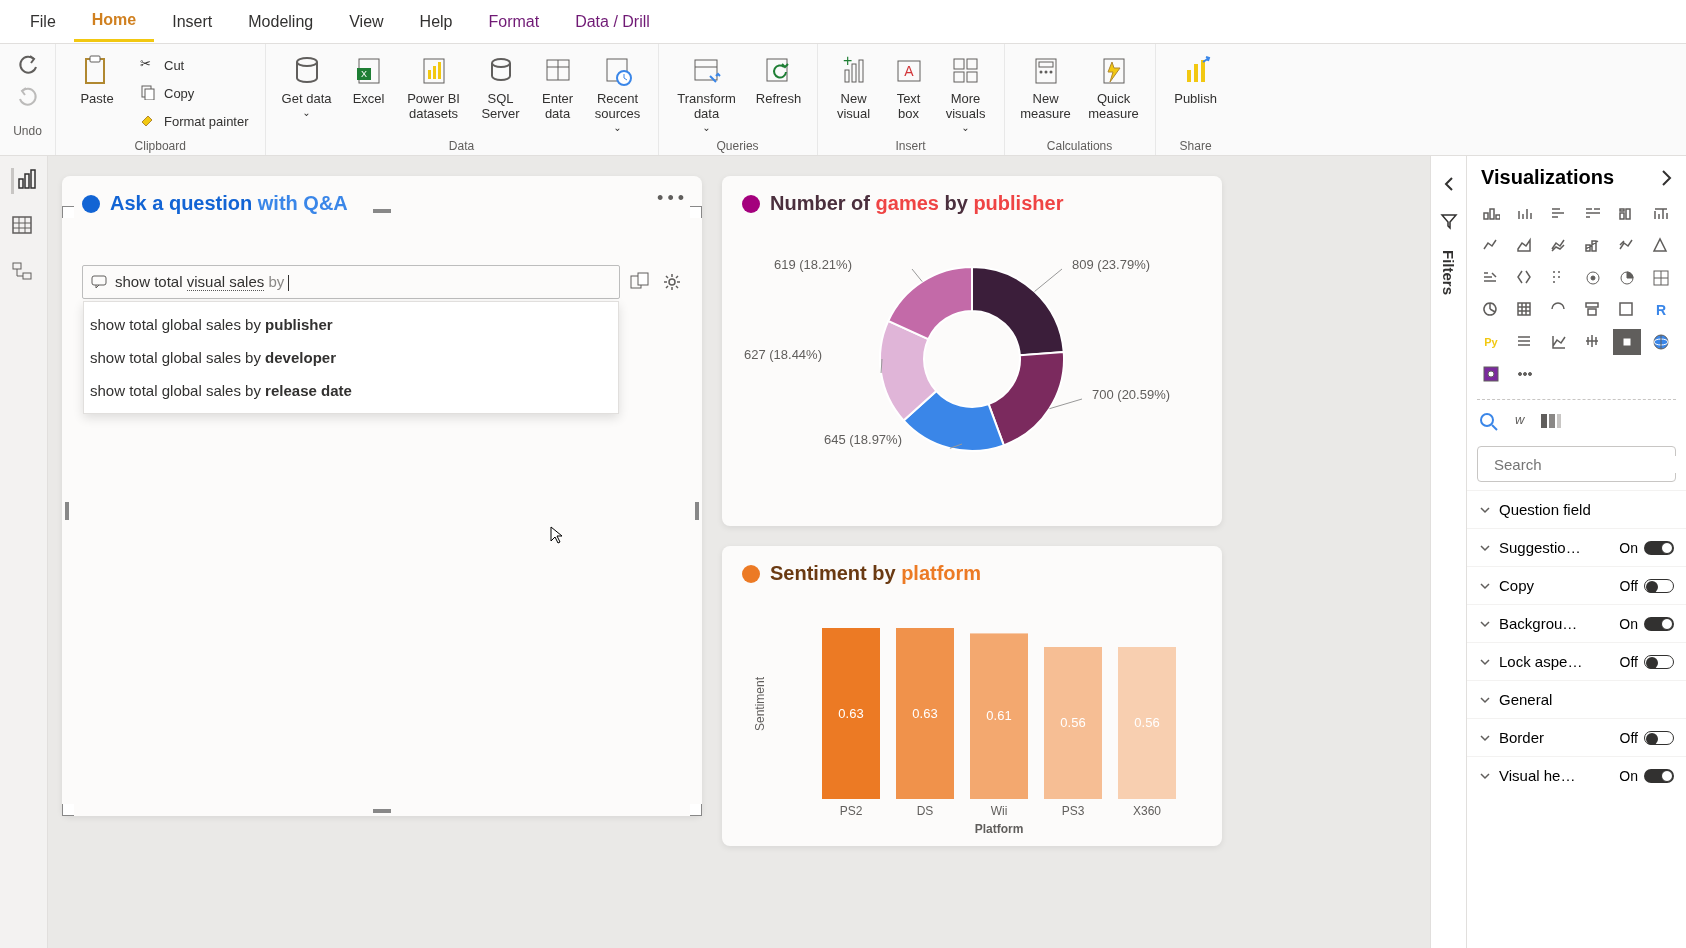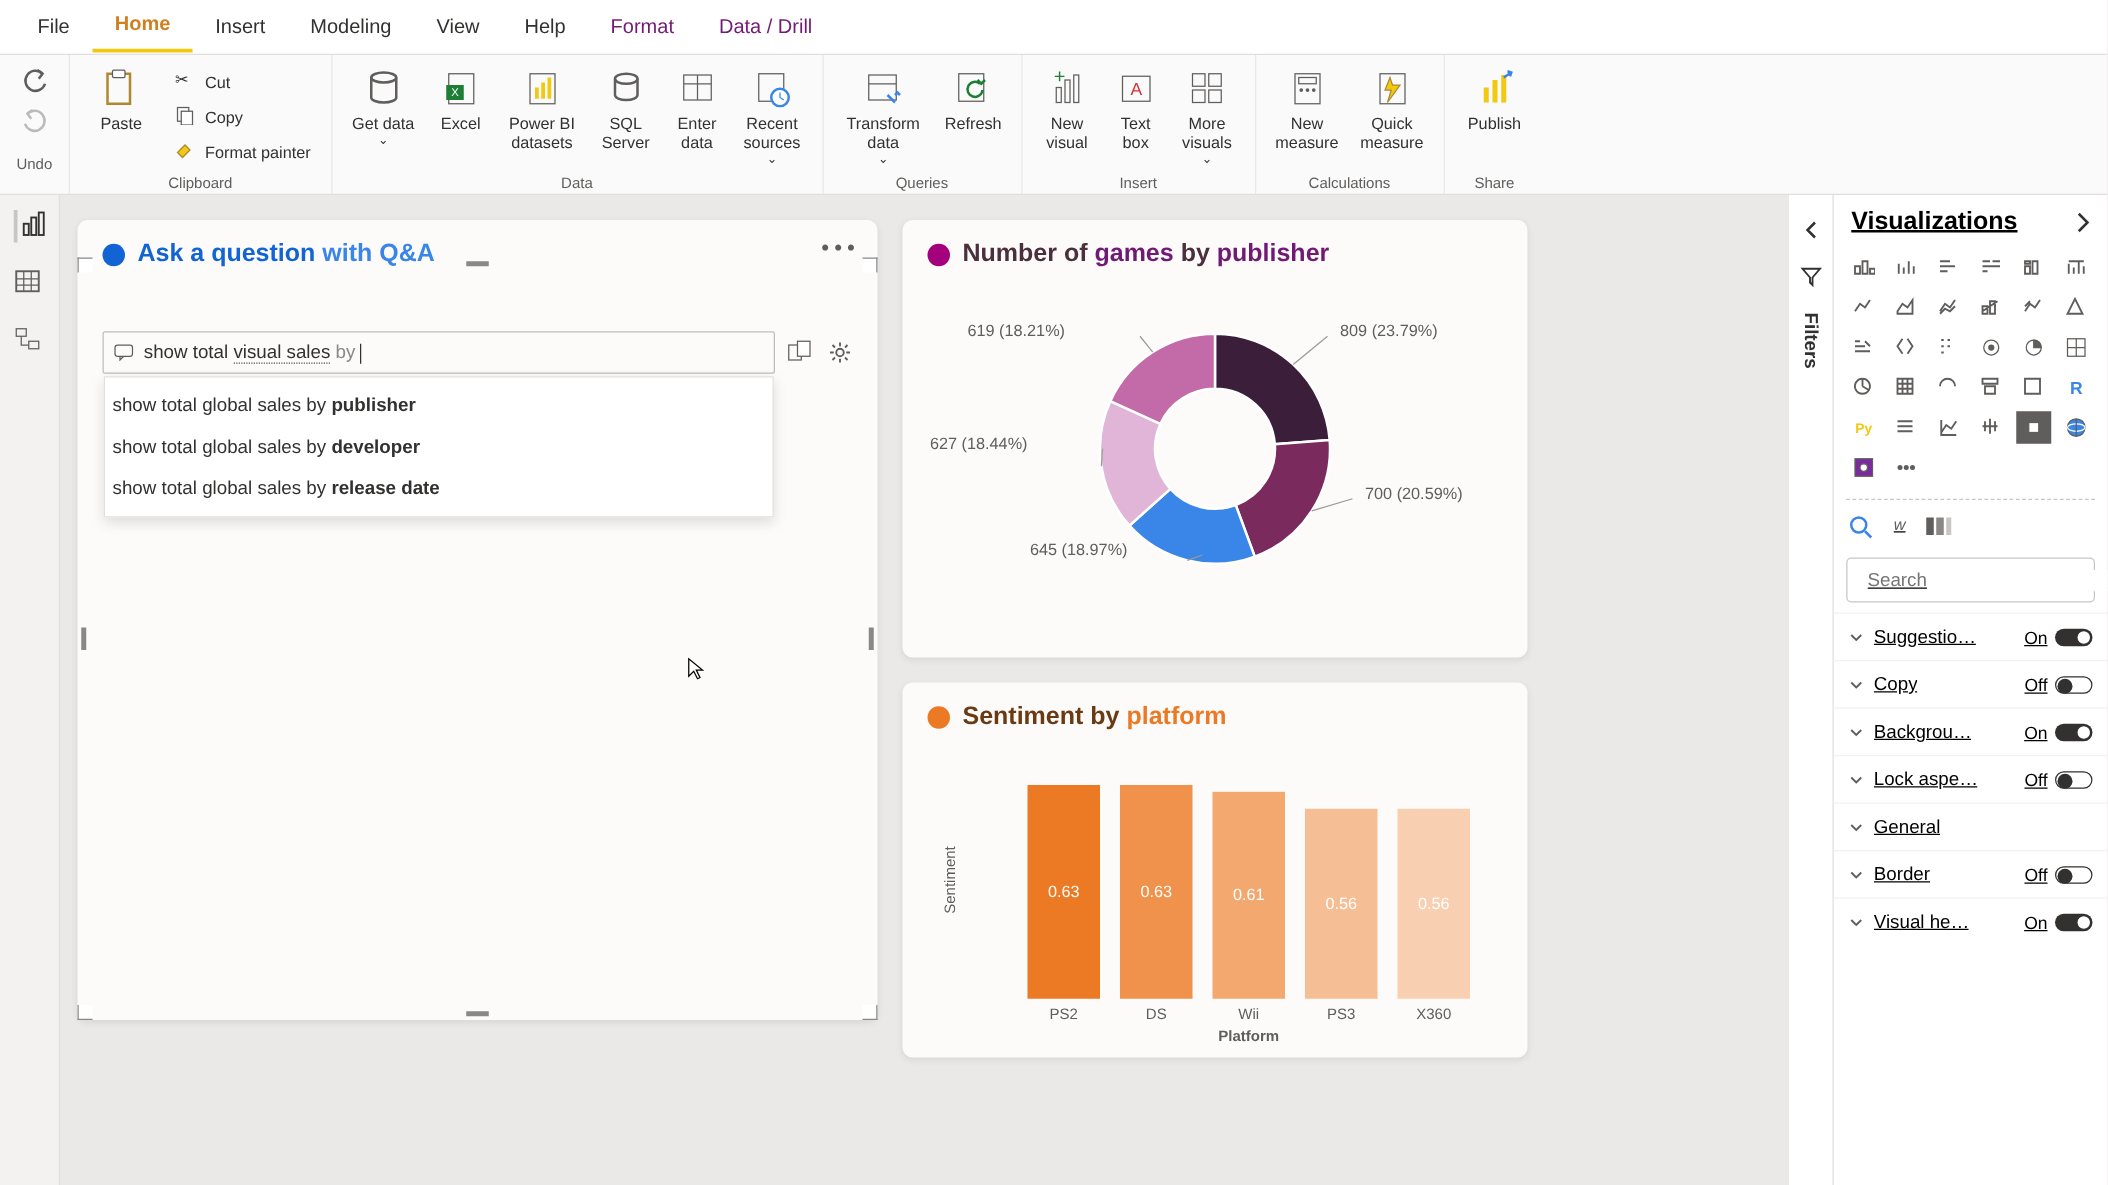--- a/index.html
+++ b/index.html
@@ -44,21 +44,21 @@
 .sel-mid { position:absolute; background:#888; }
 .sel-mid.t{ top:-3px; left:50%; width:18px; height:4px; transform:translateX(-50%);}
 .sel-mid.b{ bottom:-3px; left:50%; width:18px; height:4px; transform:translateX(-50%);}
 .sel-mid.l{ left:-3px; top:50%; height:18px; width:4px; transform:translateY(-50%);}
 .sel-mid.r{ right:-3px; top:50%; height:18px; width:4px; transform:translateY(-50%);}
 
 .title-row { display:flex; align-items:center; gap:10px; font-size:20px; font-weight:700; }
 .bullet { width:18px; height:18px; border-radius:50%; }
 .b-blue{background:#1264d4;} .b-mag{background:#a4007d;} .b-or{background:#ec7a24;}
 .title-row .em1{ color:#1264d4;} .title-row .em1b{ color:#1264d4;}
-.title-row.mag .a1{color:#4b2f3d;} .title-row.mag .a2{color:#701a75;text-align:center;}
+.title-row.mag .a1{color:#4b2f3d;} .title-row.mag .a2{color:#ef4444;text-align:center;}
 .title-row.or .a1{color:#6a3a12;} .title-row.or .a2{color:#ec7a24;}
 
 .qna-input-row{ display:flex; align-items:center; gap:10px; margin-top:50px;}
 .qna-input{ flex:1; height:34px; border:1px solid #bdbdbd; border-radius:2px; display:flex; align-items:center; padding:0 8px; font-size:15px; color:#323130; position:relative;}
 .qna-input .chat{ width:16px; height:14px; margin-right:8px;}
 .qna-input .typed .dotted{ border-bottom:1px dotted #555;}
 .qna-input .typed .gray{ color:#8a8886;}
 .qna-tools{ display:flex; gap:12px;}
 .qna-tools .ti{ width:20px; height:20px; cursor:pointer; color:#605e5c;}
 .dropdown{ position:absolute; left:0; top:35px; width:100%; background:#fff; border:1px solid #e1dfdd; box-shadow:0 4px 10px rgba(0,0,0,.12); padding:6px 0;}
@@ -68,21 +68,21 @@
 
 .donut-card{ width:500px; height:350px;}
 .bar-card{ width:500px; height:300px;}
 .chart-area{ position:relative; margin-top:4px;}
 
 .cursor{ position:absolute; left:488px; top:350px; pointer-events:none;}
 
 
 .filters-rail{ width:36px; border-left:1px solid #e1dfdd; background:#fff; display:flex; flex-direction:column; align-items:center; padding-top:20px; gap:20px;}
 .filters-rail .vtxt{ writing-mode:vertical-rl; font-size:15px; font-weight:600; color:#323130;}
-.viz-pane{ width:220px; background:#fff; border-left:1px solid #e1dfdd; display:flex; flex-direction:column;text-decoration:underline;}
+.viz-pane{ width:220px; background:#fff; border-left:1px solid #e1dfdd; display:flex; flex-direction:column;}
 .viz-head{ display:flex; align-items:center; justify-content:space-between; padding:10px 10px 6px 14px;}
 .viz-head h3{ font-size:20px; font-weight:700;}
 .viz-head .chev{ width:18px; height:18px; cursor:pointer;}
 .viz-grid{ display:grid; grid-template-columns:repeat(6,28px); gap:6px 6px; padding:6px 10px; }
 .viz-ico{ width:28px; height:26px; display:flex; align-items:center; justify-content:center; cursor:pointer; border:1px solid transparent;}
 .viz-ico.sel{ background:#605e5c;}
 .viz-ico svg rect, .viz-ico svg path, .viz-ico svg circle, .viz-ico svg line{ stroke:#605e5c; }
 .viz-divider{ border-top:1px dashed #c8c6c4; margin:6px 10px;}
 .viz-toolbar{ display:flex; gap:16px; padding:6px 12px;}
 .viz-search{ margin:8px 10px; height:36px; border:1px solid #c8c6c4; border-radius:4px; display:flex; align-items:center; padding:0 8px; gap:8px;}
@@ -694,20 +694,28 @@
         </svg>
       <input placeholder="Search" style="">
     </div>
 
     <div id="prop-list">
         <div class="prop-row">
           <div class="lft">
             <svg width="12" height="12">
               <path d="M2 4 L6 8 L10 4" fill="none" stroke="#605e5c" stroke-width="1.5"></path>
             </svg>
+            <span class="lbl">Question field</span>
+          </div>
+        </div>
+        <div class="prop-row">
+          <div class="lft">
+            <svg width="12" height="12">
+              <path d="M2 4 L6 8 L10 4" fill="none" stroke="#605e5c" stroke-width="1.5"></path>
+            </svg>
             <span class="lbl">Suggestio…</span>
           </div>
           <div class="toggle">
             <span>On</span>
             <div class="tswitch on">
               <div class="knob"></div>
             </div>
           </div>
         </div>
         <div class="prop-row">

